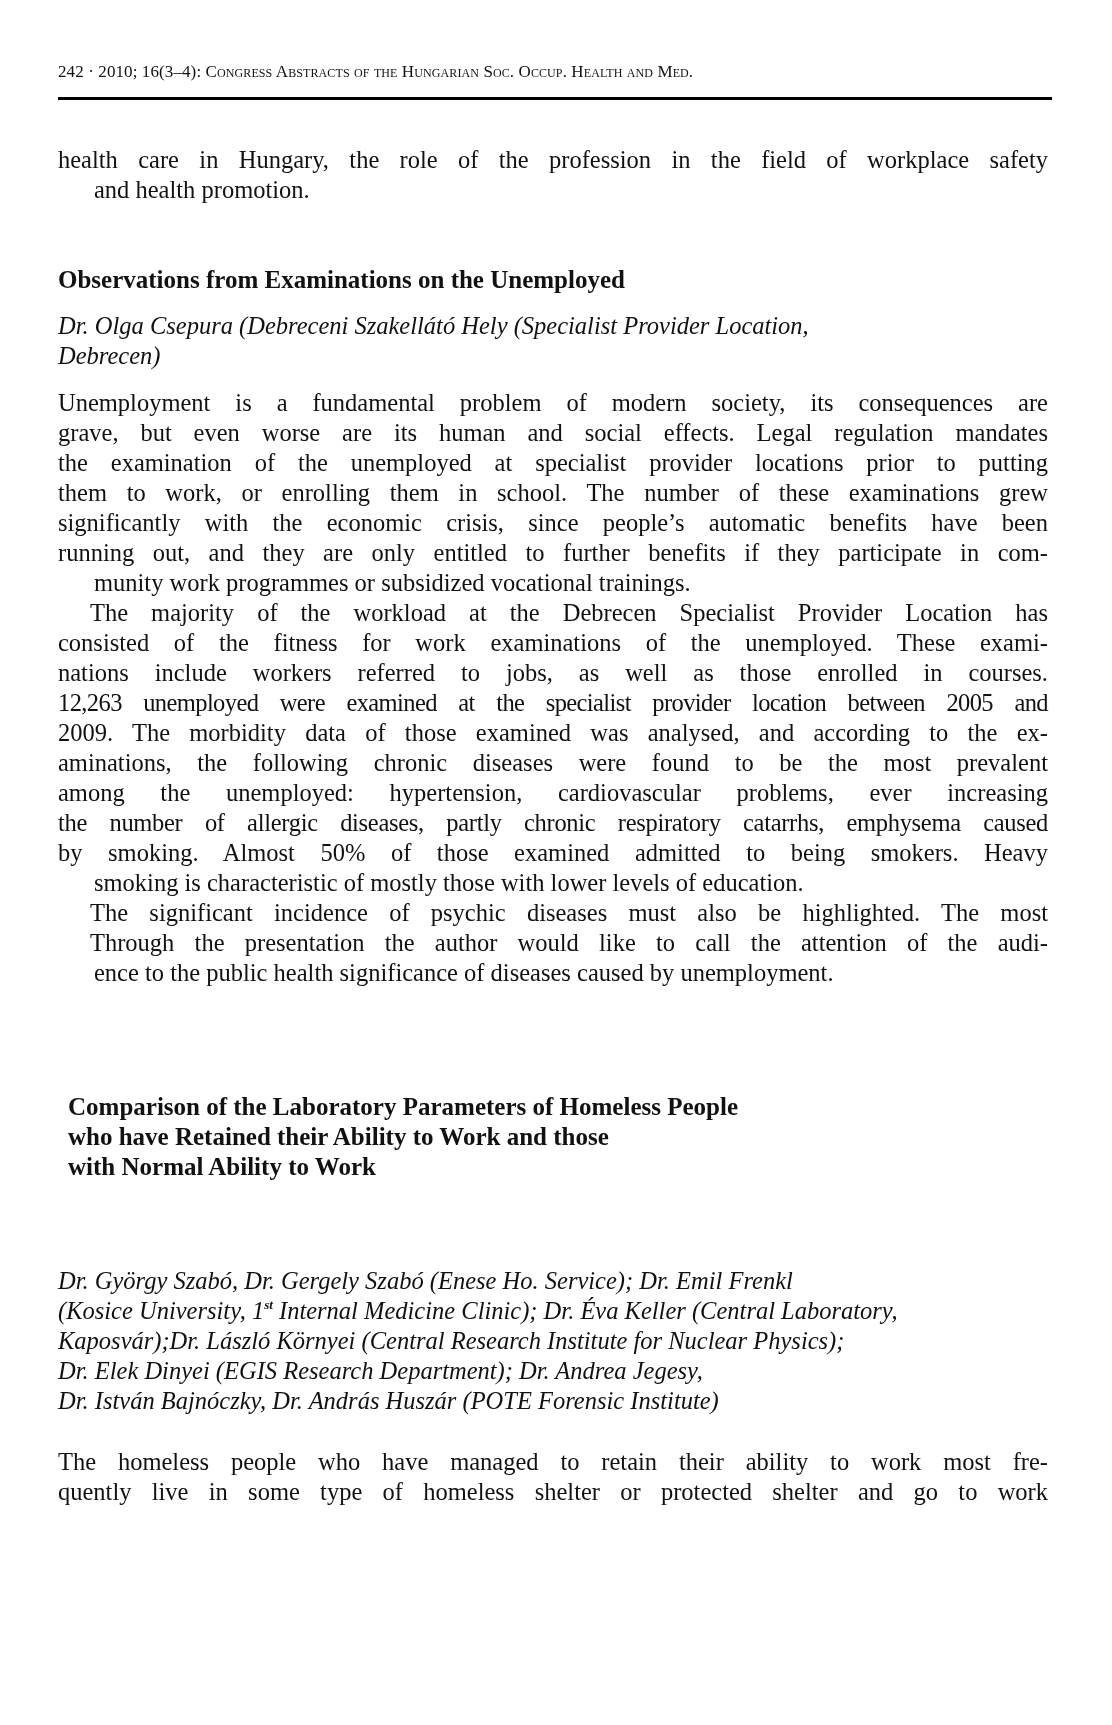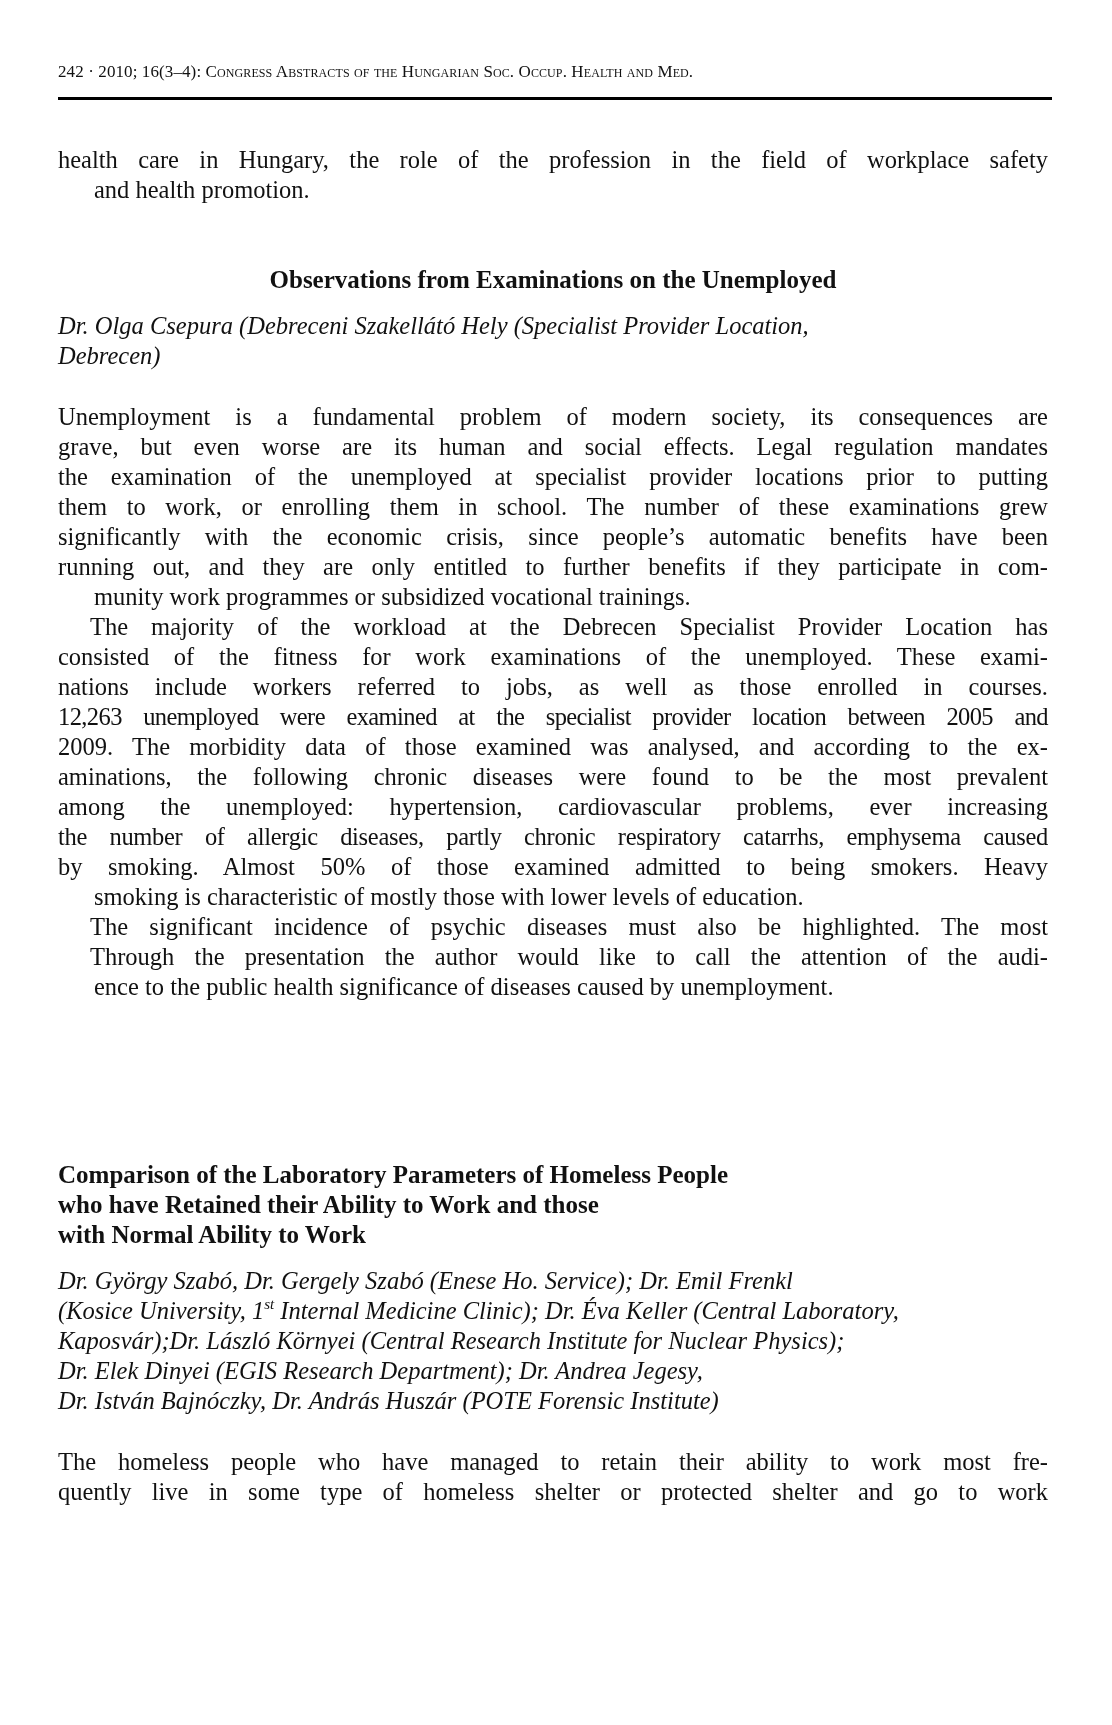--- a/index.html
+++ b/index.html
@@ -19,47 +19,47 @@
       display: block; height: 30px; line-height: 30px; font-size: 24.5px;
       white-space: nowrap; text-align: justify; text-align-last: justify; width: 990px;
     }
     .line.last { text-align-last: left; margin-left: 36px; }
     .line.indent { text-indent: 32px; }
     .heading {
       font-weight: bold; font-size: 25px; line-height: 30px; height: 30px;
       white-space: nowrap; display: block;
     }
     .authors .line { font-style: italic; text-align: center; text-align-last: left; }
-    sup { font-size: 15px; line-height: 0; vertical-align: 10px; }
+    sup { font-size: 13px; line-height: 0; vertical-align: 10px; font-weight: bold; }
   </style>
 </head>
 <body>
 
 <div class="page">
 
   <div class="running-head">
     <span>242</span>
     <span>· 2010; 16(3–4): </span>
     <span class="sc">Congress Abstracts of the Hungarian Soc. Occup. Health and Med.</span>
   </div>
   <div class="rule"></div>
 
   <div class="block" style="top:145px;">
     <span class="line">health care in Hungary, the role of the profession in the field of workplace safety</span>
     <span class="line last">and health promotion.</span>
   </div>
 
-  <div class="block" style="top:265px;text-align:center;">
+  <div class="block" style="top:265px;">
     <span class="heading">Observations from Examinations on the Unemployed</span>
   </div>
   <div class="block authors" style="top:311px;">
     <span class="line">Dr. Olga Csepura (Debreceni Szakellátó Hely (Specialist Provider Location,</span>
     <span class="line">Debrecen)</span>
   </div>
-  <div class="block" style="top:402px;">
+  <div class="block" style="top:388px;">
     <span class="line">Unemployment is a fundamental problem of modern society, its consequences are</span>
     <span class="line">grave, but even worse are its human and social effects. Legal regulation mandates</span>
     <span class="line">the examination of the unemployed at specialist provider locations prior to putting</span>
     <span class="line">them to work, or enrolling them in school. The number of these examinations grew</span>
     <span class="line">significantly with the economic crisis, since people’s automatic benefits have been</span>
     <span class="line">running out, and they are only entitled to further benefits if they participate in com-</span>
     <span class="line last">munity work programmes or subsidized vocational trainings.</span>
     <span class="line indent">The majority of the workload at the Debrecen Specialist Provider Location has</span>
     <span class="line">consisted of the fitness for work examinations of the unemployed. These exami-</span>
     <span class="line">nations include workers referred to jobs, as well as those enrolled in courses.</span>
@@ -68,21 +68,21 @@
     <span class="line">aminations, the following chronic diseases were found to be the most prevalent</span>
     <span class="line">among the unemployed: hypertension, cardiovascular problems, ever increasing</span>
     <span class="line" style="letter-spacing:-0.3px;">the number of allergic diseases, partly chronic respiratory catarrhs, emphysema caused</span>
     <span class="line">by smoking. Almost 50% of those examined admitted to being smokers. Heavy</span>
     <span class="line last">smoking is characteristic of mostly those with lower levels of education.</span>
     <span class="line indent">The significant incidence of psychic diseases must also be highlighted. The most</span>
     <span class="line indent">Through the presentation the author would like to call the attention of the audi-</span>
     <span class="line last">ence to the public health significance of diseases caused by unemployment.</span>
   </div>
 
-  <div class="block" style="top:1160px;">
+  <div class="block" style="top:1092px;margin-left:10px;">
     <span class="heading">Comparison of the Laboratory Parameters of Homeless People</span>
     <span class="heading">who have Retained their Ability to Work and those</span>
     <span class="heading">with Normal Ability to Work</span>
   </div>
   <div class="block authors" style="top:1266px;">
     <span class="line">Dr. György Szabó, Dr. Gergely Szabó (Enese Ho. Service); Dr. Emil Frenkl</span>
     <span class="line"><span>(Kosice University, 1</span><sup>st</sup><span> Internal Medicine Clinic); Dr. Éva Keller (Central Laboratory,</span></span>
     <span class="line">Kaposvár);Dr. László Környei (Central Research Institute for Nuclear Physics);</span>
     <span class="line">Dr. Elek Dinyei (EGIS Research Department); Dr. Andrea Jegesy,</span>
     <span class="line">Dr. István Bajnóczky, Dr. András Huszár (POTE Forensic Institute)</span>

